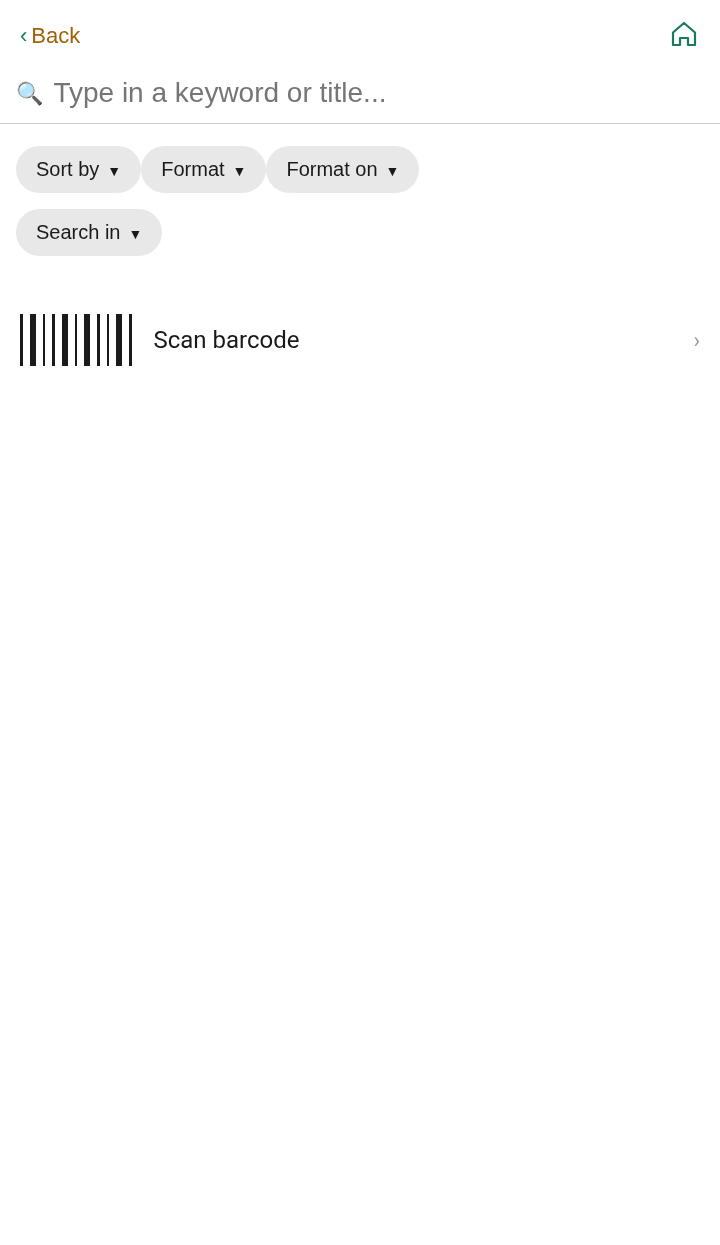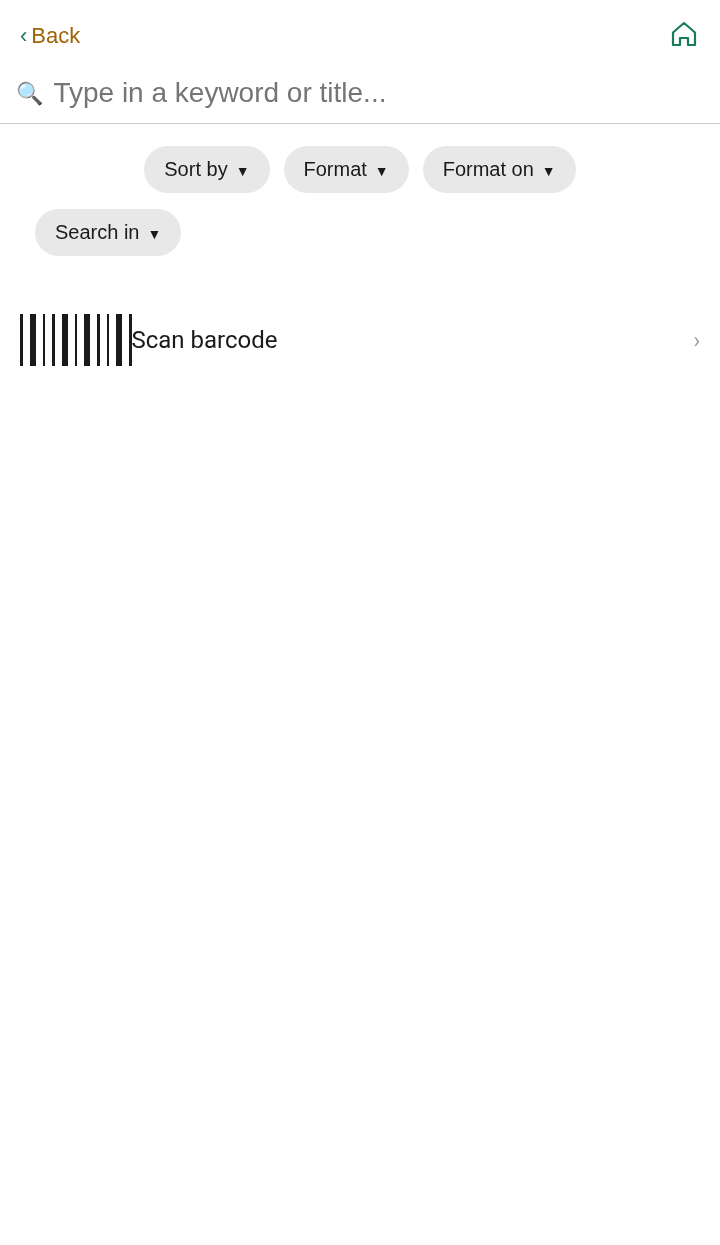--- a/index.html
+++ b/index.html
@@ -90,23 +90,21 @@
       font-size: 28px;
       color: #888;
       width: 100%;
       background: transparent;
     }
 
     
     .filter-row {
       display: flex;
       flex-wrap: wrap;
-      gap: 14px;
       padding: 22px 16px 0 16px;
-      justify-content: center;
     }
 
     .filter-btn {
       display: flex;
       align-items: center;
       gap: 8px;
       background: #e8e8e8;
       border: none;
       border-radius: 24px;
       padding: 12px 20px;
@@ -119,36 +117,36 @@
     .filter-btn .chevron-down {
       font-size: 14px;
       color: #1a1a1a;
       margin-top: 2px;
     }
 
     
     .filter-row-2 {
       display: flex;
       padding: 16px 16px 0 16px;
-      margin-left: 19px;
     }
 
     
     .scan-section {
       display: flex;
       align-items: center;
       justify-content: space-between;
       padding: 28px 20px;
       margin-top: 30px;
       cursor: pointer;
     }
 
     .scan-left {
       display: flex;
       align-items: center;
+      gap: 22px;
     }
 
     .barcode-icon {
       display: flex;
       align-items: center;
     }
 
     .barcode-bars {
       display: flex;
       align-items: stretch;

